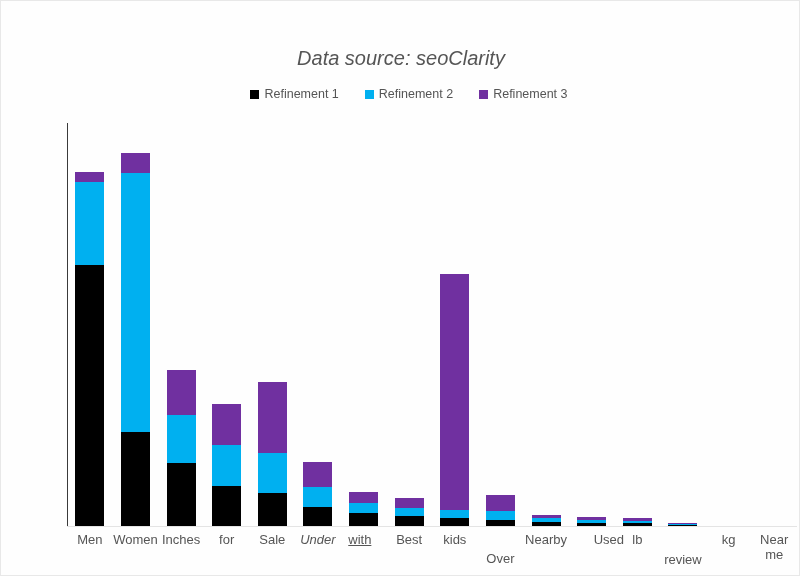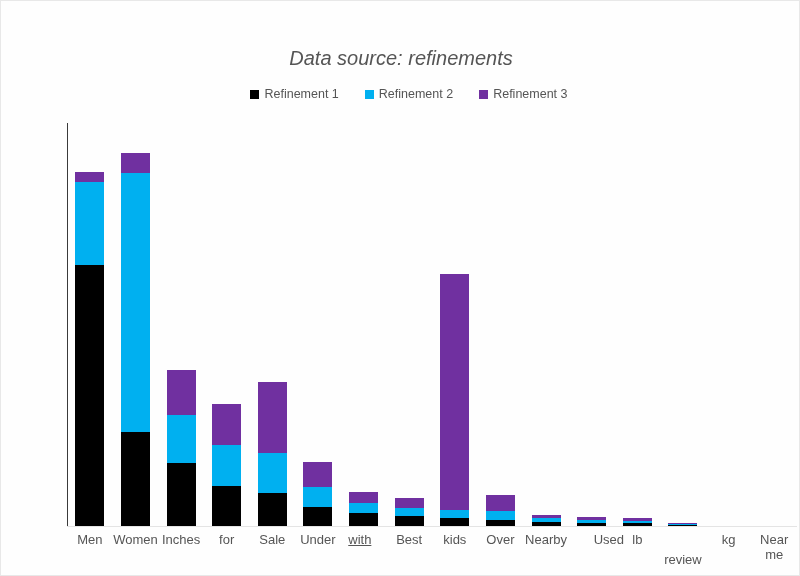--- a/index.html
+++ b/index.html
@@ -70,21 +70,21 @@
     color:#555555;
     text-align:center;
     line-height:15px;
   }
 </style>
 </head>
 <body>
 
 <div id="frame">
 
-  <div id="subtitle">Data source: refinements</div>
+  <div id="subtitle">Data source: seoClarity</div>
 
   <div id="legend">
     <div class="legend-item">
       <span class="legend-swatch" style="background:#000000"></span>
       <span class="legend-label">Refinement 1</span>
     </div>
     <div class="legend-item">
       <span class="legend-swatch" style="background:#00B0F0"></span>
       <span class="legend-label">Refinement 2</span>
     </div>
@@ -171,25 +171,25 @@
         </div>
         <div class="bar-group" style="left: 647.062px; width: 29px; height: 0px;"></div>
         <div class="bar-group" style="left: 692.688px; width: 29px; height: 0px;"></div>
       </div>
     <div id="xlabels">
         <div class="xlabel" style="left: 0px; width: 45.625px;">Men</div>
         <div class="xlabel" style="left: 45.625px; width: 45.625px;">Women</div>
         <div class="xlabel" style="left: 91.25px; width: 45.625px;">Inches</div>
         <div class="xlabel" style="left: 136.875px; width: 45.625px;">for</div>
         <div class="xlabel" style="left: 182.5px; width: 45.625px;">Sale</div>
-        <div class="xlabel" style="left: 228.125px; width: 45.625px;">Under</div>
+        <div class="xlabel" style="left: 228.125px; width: 45.625px; font-style: italic;">Under</div>
         <div class="xlabel" style="left: 270px; width: 45.625px; text-decoration: underline;">with</div>
         <div class="xlabel" style="left: 319.375px; width: 45.625px;">Best</div>
         <div class="xlabel" style="left: 365px; width: 45.625px;">kids</div>
-        <div class="xlabel" style="left: 410.625px; width: 45.625px;">Over</div>
+        <div class="xlabel" style="left: 410.625px; width: 45.625px; margin-top: 19px;">Over</div>
         <div class="xlabel" style="left: 456.25px; width: 45.625px;">Nearby</div>
         <div class="xlabel" style="left: 519px; width: 45.625px;">Used</div>
         <div class="xlabel" style="left: 547.5px; width: 45.625px;">lb</div>
         <div class="xlabel" style="left: 593.125px; width: 45.625px; margin-top: 20px;">review</div>
         <div class="xlabel" style="left: 638.75px; width: 45.625px;">kg</div>
         <div class="xlabel" style="left: 684.375px; width: 45.625px;">Near me</div>
       </div>
   </div>
 
 </div>

